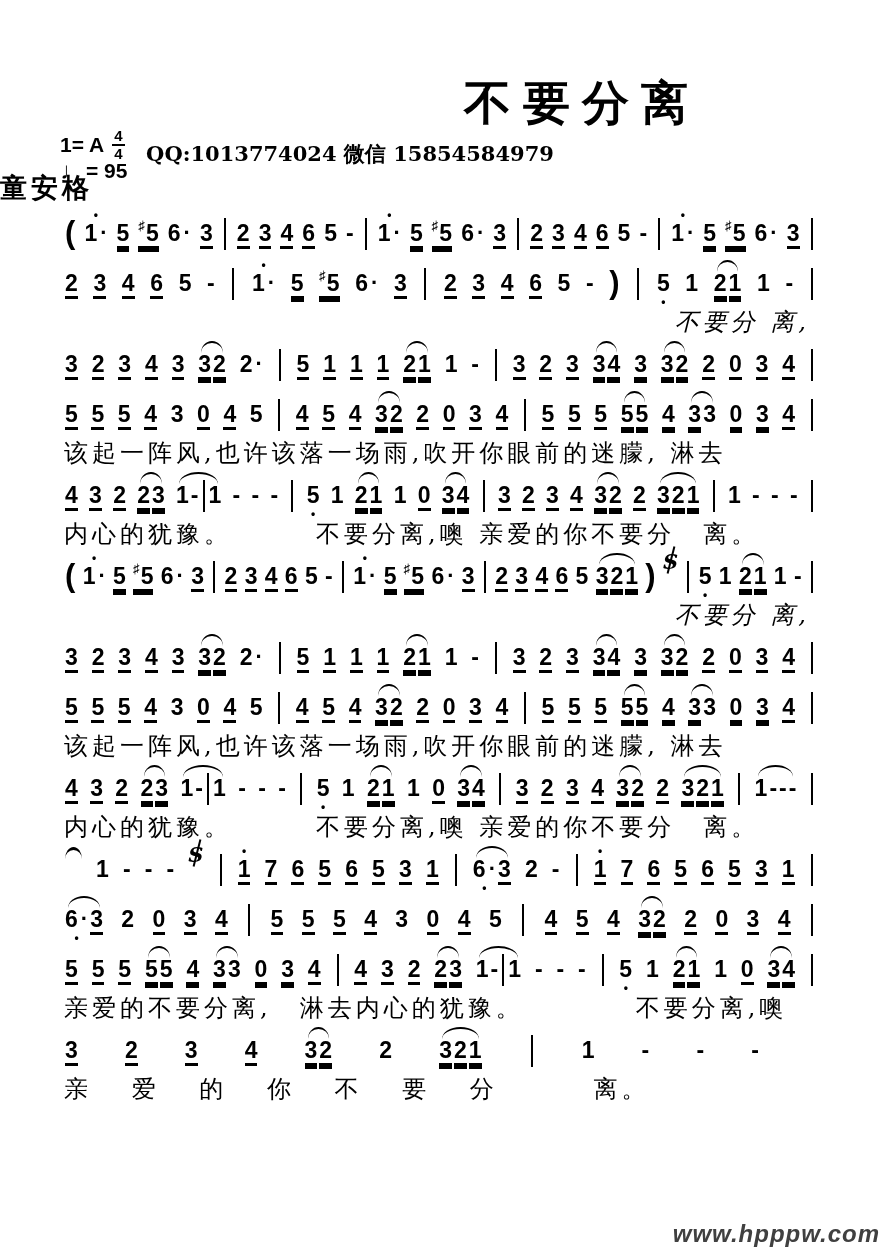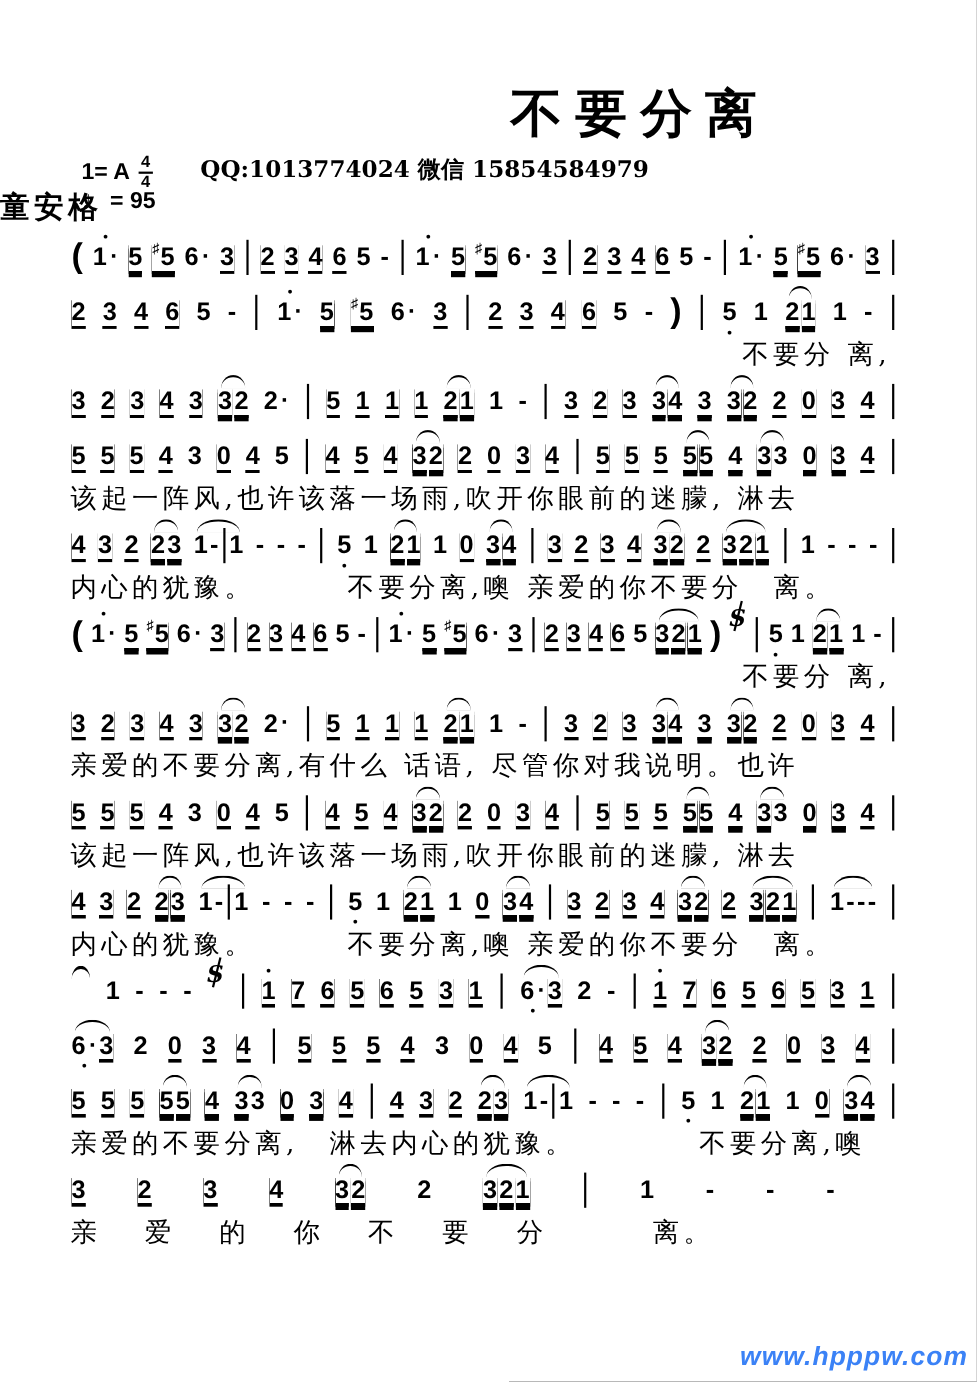--- a/index.html
+++ b/index.html
@@ -4,41 +4,41 @@
 <style>
   html,body{margin:0;padding:0;background:#888;}
   .page{position:relative;width:888px;height:1256px;background:#fff;color:#000;
         font-family:"Liberation Sans","DejaVu Sans",sans-serif;overflow:hidden;}
 
   
   .title{position:absolute;top:72px;left:0;width:700px;text-align:right;
          font-family:"DejaVu Serif","Liberation Serif",serif;
          font-size:47px;font-weight:900;letter-spacing:12px;white-space:nowrap;}
   .contact{position:absolute;top:140px;left:0;width:700px;text-align:center;
-           font-family:"DejaVu Serif",serif;font-size:21px;font-weight:bold;margin-left:36px;}
+           font-family:"DejaVu Serif",serif;font-size:21px;font-weight:bold;}
   .artist{position:absolute;top:170px;left:0;width:700px;text-align:left;
           font-family:"DejaVu Serif",serif;font-size:27px;font-weight:bold;letter-spacing:4px;}
   .credits{position:absolute;top:86px;left:680px;font-family:"DejaVu Serif",serif;
            font-size:20px;font-weight:bold;line-height:31px;}
-  .keyblock{position:absolute;top:132px;left:74px;font-size:21px;font-weight:bold;margin-top:12px;}
+  .keyblock{position:absolute;top:132px;left:60px;font-size:21px;font-weight:bold;}
   .keyrow{display:flex;align-items:center;height:26px;}
   .ts{display:inline-flex;flex-direction:column;align-items:center;font-size:15px;
       line-height:14px;margin-left:8px;font-weight:bold;}
   .ts .tn{border-bottom:2px solid #000;padding:0 2px 1px;}
   .ts .td{padding-top:1px;}
   .temporow{display:flex;align-items:center;height:26px;font-weight:bold;}
   .temporow .qn{font-size:24px;margin-right:2px;}
 
   
   .score{position:absolute;top:210px;left:64px;width:752px;}
   .sys{margin-bottom:3px;}
   .nrow{display:flex;justify-content:space-between;align-items:flex-start;width:752px;}
   .lrow{width:760px;height:31px;line-height:31px;font-size:24px;letter-spacing:4px;
         font-family:"DejaVu Serif","Liberation Serif",serif;white-space:nowrap;}
-  .lrow.right{text-align:right;padding-right:14px;box-sizing:border-box;}
+  .lrow.right{text-align:right;padding-right:14px;box-sizing:border-box;font-style:italic;}
 
   .tk{display:flex;flex-direction:column;align-items:center;margin:0 1px;}
   .od{height:10px;font-size:12px;line-height:11px;font-weight:bold;}
   .mn{height:26px;font-size:23px;font-weight:bold;display:flex;align-items:center;line-height:26px;}
   .mn.u1{box-shadow:0 3px 0 #000;}
   .mn.u2{box-shadow:0 3px 0 #000,0 6px 0 #000;}
   .bd{height:11px;font-size:12px;line-height:13px;font-weight:bold;}
   .sh{font-size:13px;position:relative;top:-7px;margin-right:1px;}
   .ad{margin-left:3px;font-size:22px;}
   .bar{width:2px;height:32px;background:#000;margin:8px 3px 0;}
@@ -50,21 +50,21 @@
                 border-top:2.5px solid #000;border-radius:50%/100% 100% 0 0;}
   .segno{position:relative;align-self:flex-start;margin-top:-4px;height:28px;}
   .segno .sg-s{font-family:"DejaVu Serif",serif;font-style:italic;font-weight:bold;font-size:21px;}
   .segno .sg-l{position:absolute;left:48%;top:-3px;height:28px;width:2px;background:#000;
                transform:rotate(14deg);}
   .tiein{height:46px;display:flex;align-items:flex-start;padding-top:1px;}
   .tiein .arc{width:17px;height:9px;border-top:3px solid #000;border-radius:50%/100% 100% 0 0;}
 
   
   .watermark{position:absolute;right:8px;bottom:8px;font-size:24px;font-weight:bold;
-             font-style:italic;color:#3b82f6;letter-spacing:1px;}
+             font-style:italic;color:#404040;letter-spacing:1px;}
 </style>
 </head>
 <body>
 
 <div class="page">
 
   <div class="title">不要分离</div>
 
 
   <div class="keyblock">
@@ -1596,21 +1596,20 @@
           </div>
           <div class="tk note">
             <div class="od"></div>
             <div class="mn u1">
               <span>4</span>
             </div>
             <div class="bd"></div>
           </div>
           <div class="tk bar"></div>
         </div>
-        <div class="lrow">亲爱的不要分离,有什么 话语, 尽管你对我说明。也许</div>
       </div>
       <div class="sys">
         <div class="nrow">
           <div class="tk note">
             <div class="od"></div>
             <div class="mn u1">
               <span>5</span>
             </div>
             <div class="bd"></div>
           </div>

